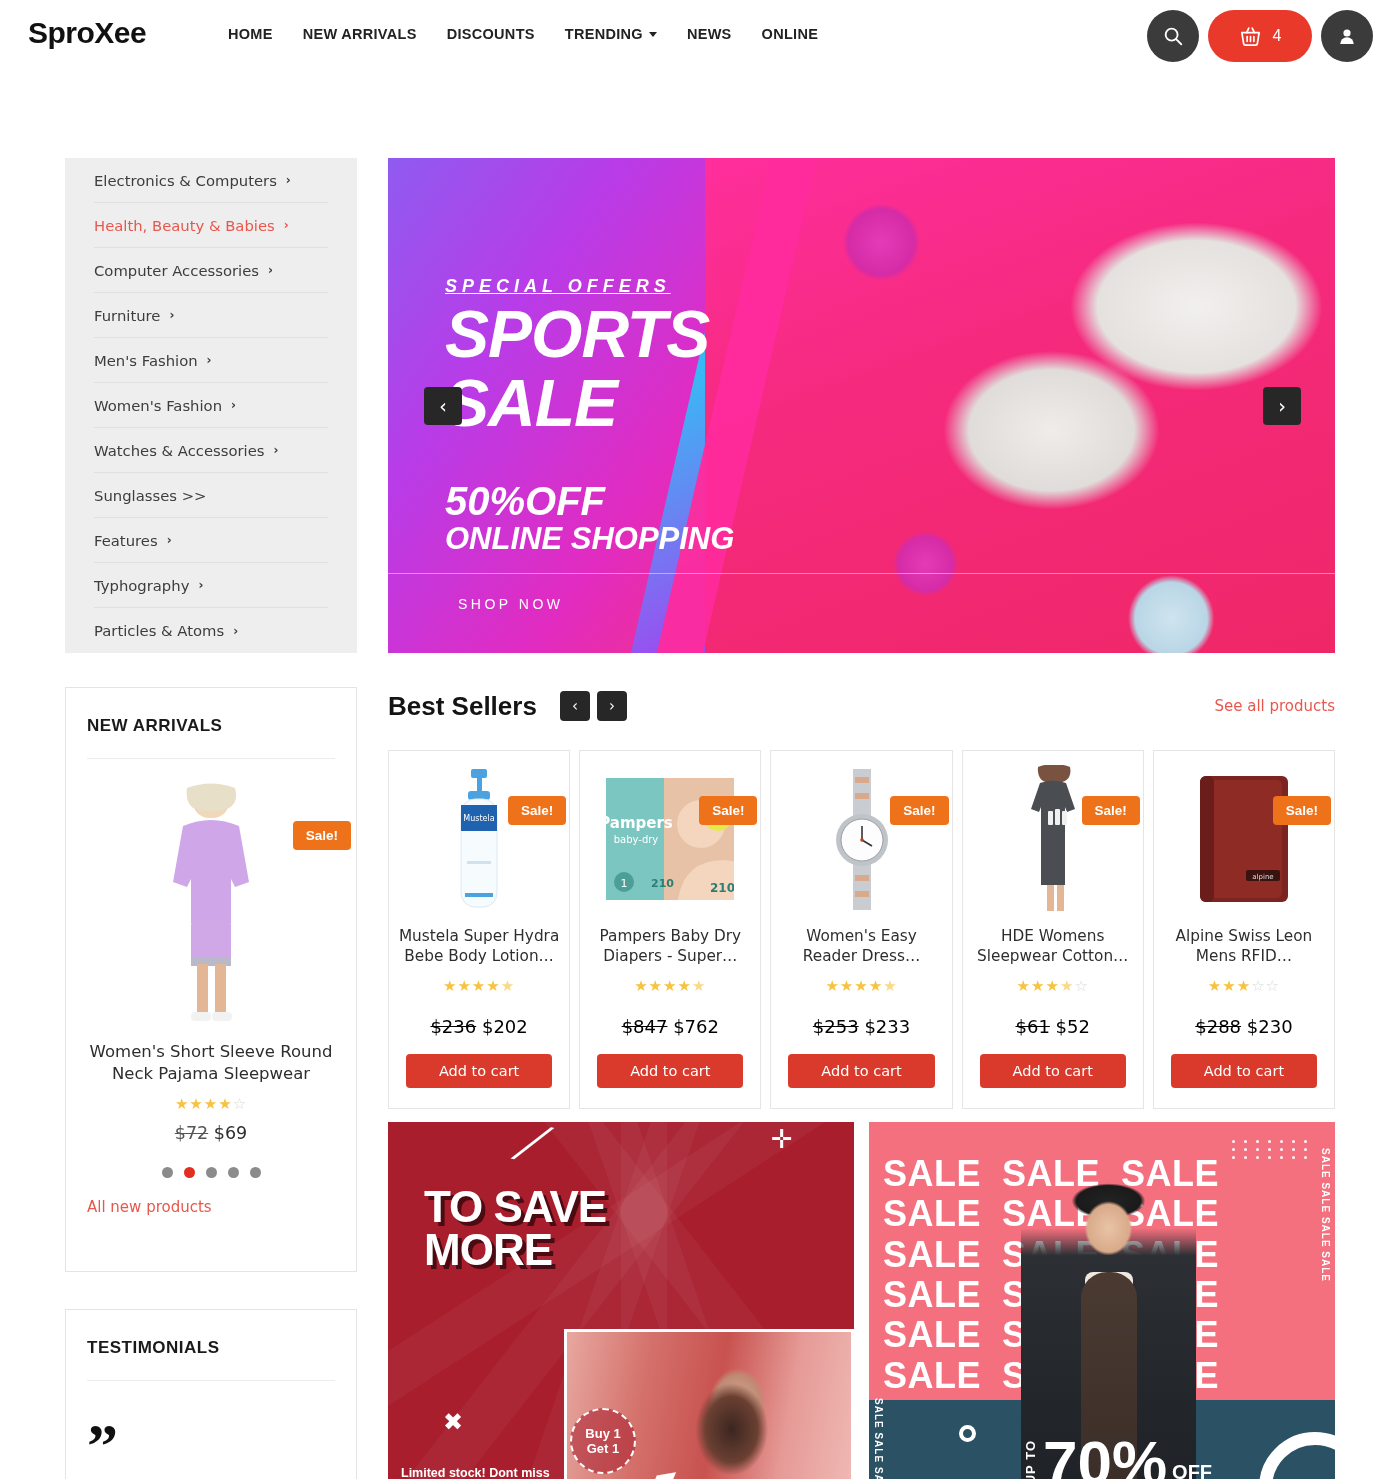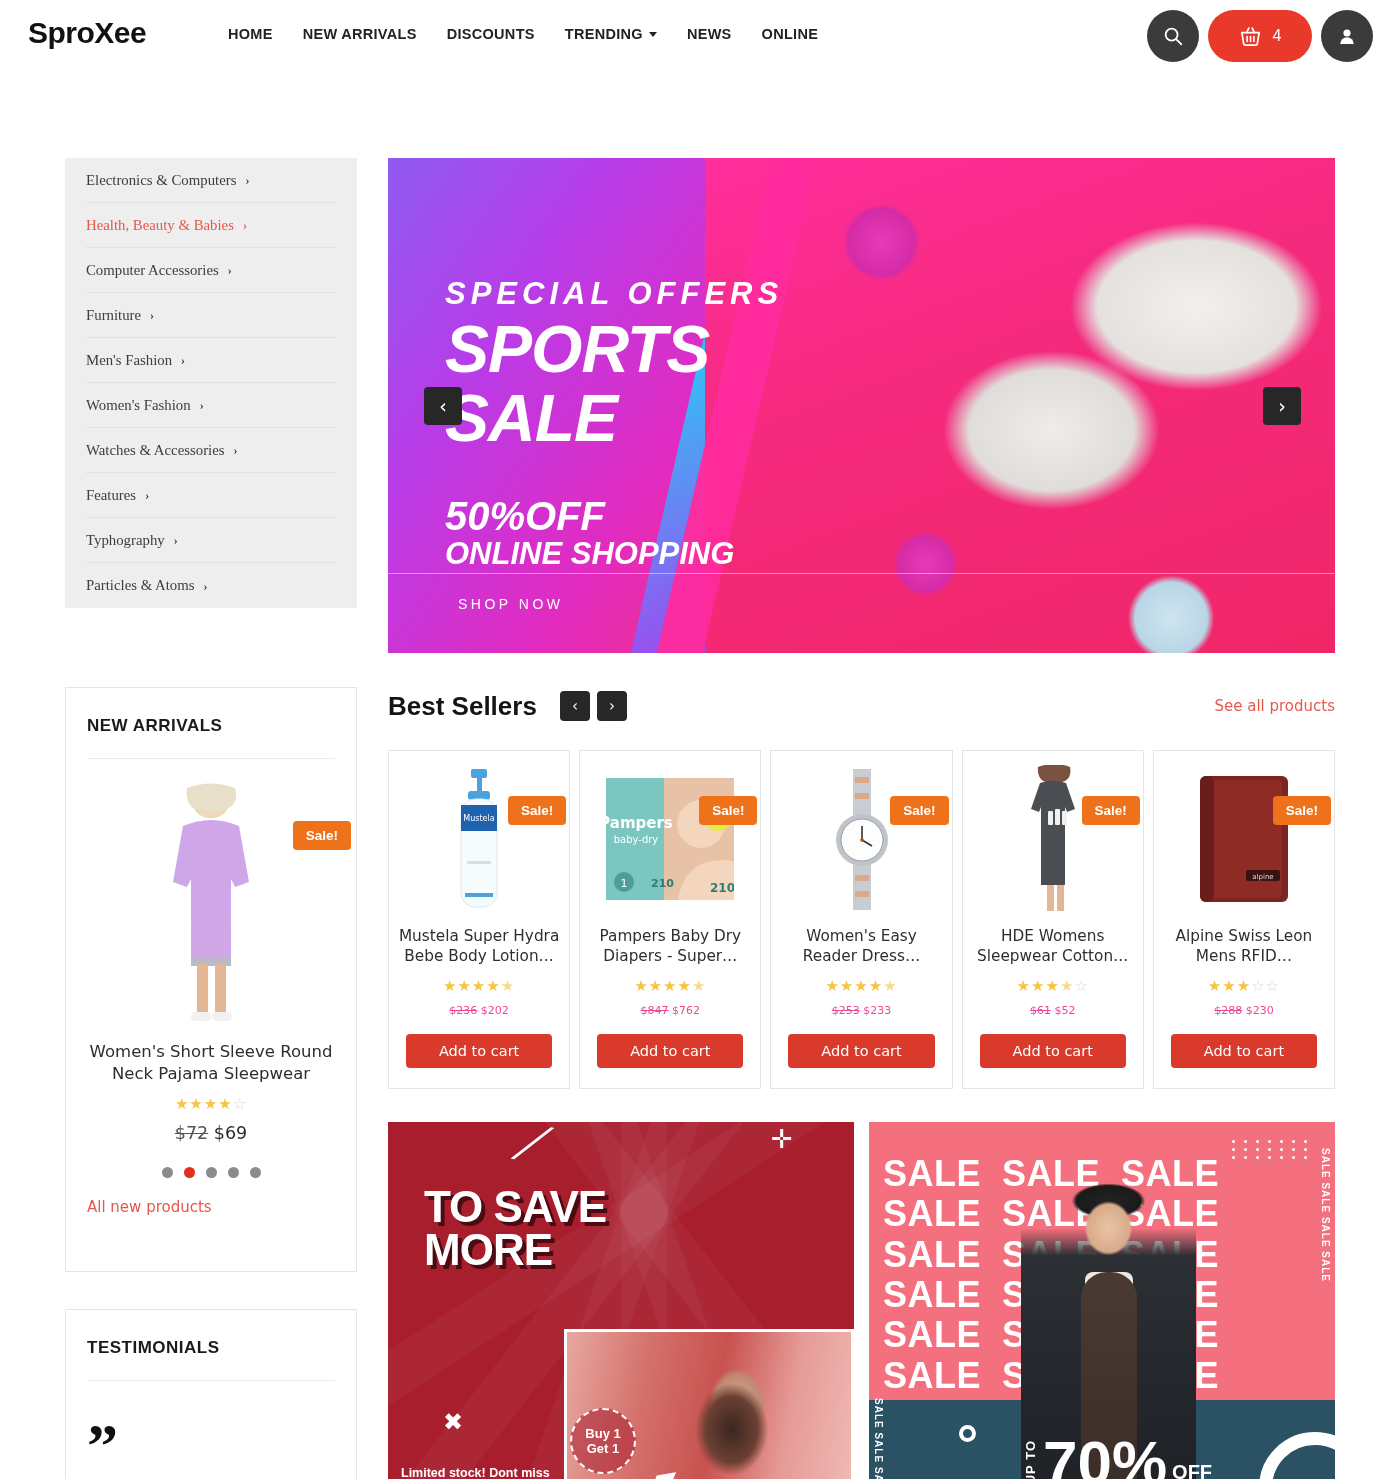--- a/index.html
+++ b/index.html
@@ -93,22 +93,21 @@
     padding: 0 0 0 0;
   }
   .sidebar {
     position: absolute;
     left: 65px;
     top: 86px;
     width: 292px;
   }
   .cat-box {
     background: #eeeeee;
-    padding: 0 21px;
-    font-family: Liberation Serif, serif;
+    padding: 0 29px;
   }
   .cat-item {
     height: 45px;
     display: flex;
     align-items: center;
     gap: 9px;
     font-size: 14.8px;
     color: #3d3d3d;
     border-bottom: 1px solid #e0e0e0;
     cursor: pointer;
@@ -214,21 +213,21 @@
       linear-gradient(160deg, #ff2e9c 0%, #f52a7e 40%, #ef2767 100%);
   }
   .hero-diag {
     position: absolute; top: 0; left: 326px; width: 46px; height: 100%;
     background: #ff2a9c; transform: skewX(-13deg); opacity: .95;
   }
   .hero-copy { position: absolute; left: 57px; top: 118px; z-index: 4; }
   .h-special {
     font-family: "Liberation Sans", sans-serif;
     font-weight: bold; font-style: italic;
-    font-size: 31px; color: #fff; letter-spacing: 5px;
+    font-size: 18px; color: #fff; letter-spacing: 5px; text-decoration: underline;
   }
   .h-sports {
     font-family: "Liberation Sans", sans-serif;
     font-weight: bold; font-style: italic;
     font-size: 66px; color: #fff; letter-spacing: -1px; line-height: 0.95;
     margin-top: 6px;
   }
   .h-off {
     font-family: "Liberation Sans", sans-serif;
     font-weight: bold; font-style: italic;
@@ -280,21 +279,21 @@
     background: #fff;
     padding: 13px 9px 20px 9px;
     text-align: center;
     position: relative;
   }
   .card-img { height: 150px; display: flex; align-items: center; justify-content: center; position: relative; }
   .card-badge { top: 32px; right: -6px; }
   .card-name {
     font-size: 15.3px; line-height: 1.34; color: #2e2e2e; margin-top: 12px; min-height: 42px;
   }
-  .card-price { font-size: 11px; color: #ec4899; margin-top: 10px;}
+  .card-price { font-size: 18px; color: #000000; margin-top: 22px;}
   .atc {
     margin-top: 17px;
     background: #d93a2b;
     color: #fff;
     border: none;
     border-radius: 4px;
     font-size: 14.5px;
     padding: 9px 33px;
     cursor: pointer;
     font-family: "DejaVu Sans", sans-serif;
@@ -458,20 +457,24 @@
         </div>
       <div class="cat-item">
           <span>Women's Fashion</span>
           <span class="chev">›</span>
         </div>
       <div class="cat-item">
           <span>Watches &amp; Accessories</span>
           <span class="chev">›</span>
         </div>
       <div class="cat-item">
+          <span>Sunglasses &gt;&gt;</span>
+          <span class="chev"></span>
+        </div>
+      <div class="cat-item">
           <span>Features</span>
           <span class="chev">›</span>
         </div>
       <div class="cat-item">
           <span>Typhography</span>
           <span class="chev">›</span>
         </div>
       <div class="cat-item">
           <span>Particles &amp; Atoms</span>
           <span class="chev">›</span>

